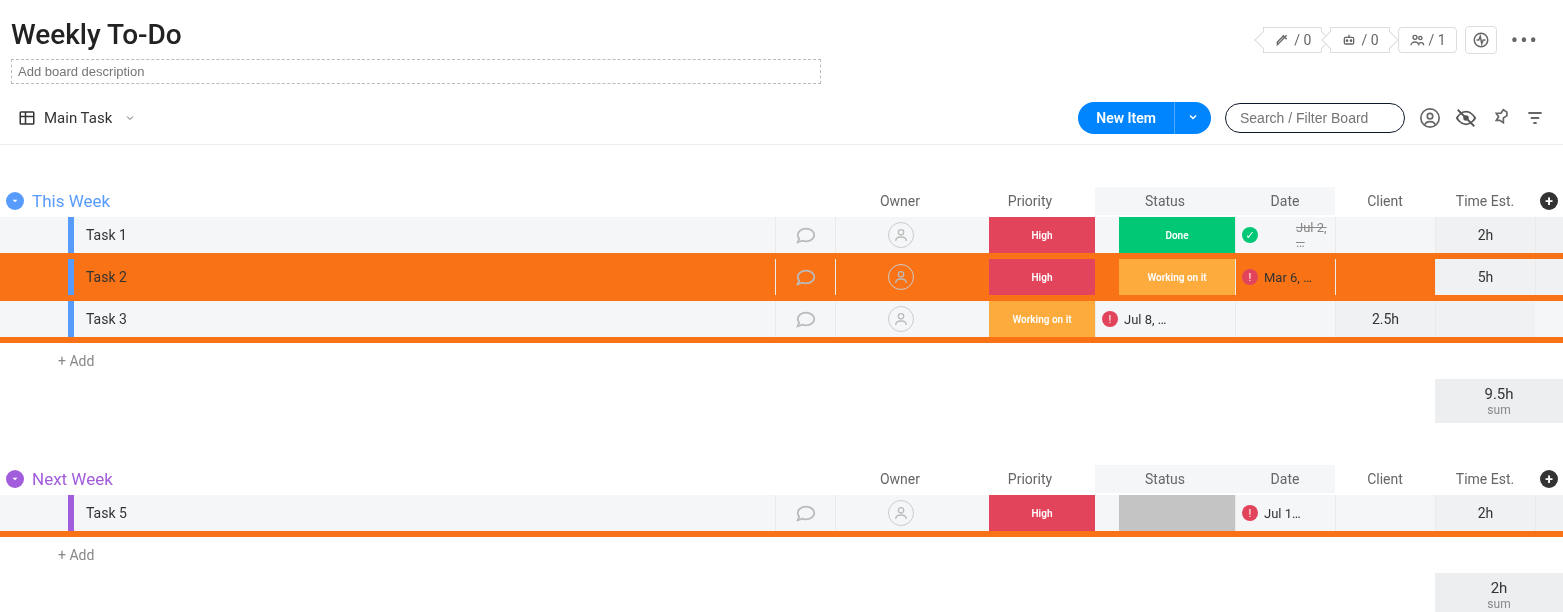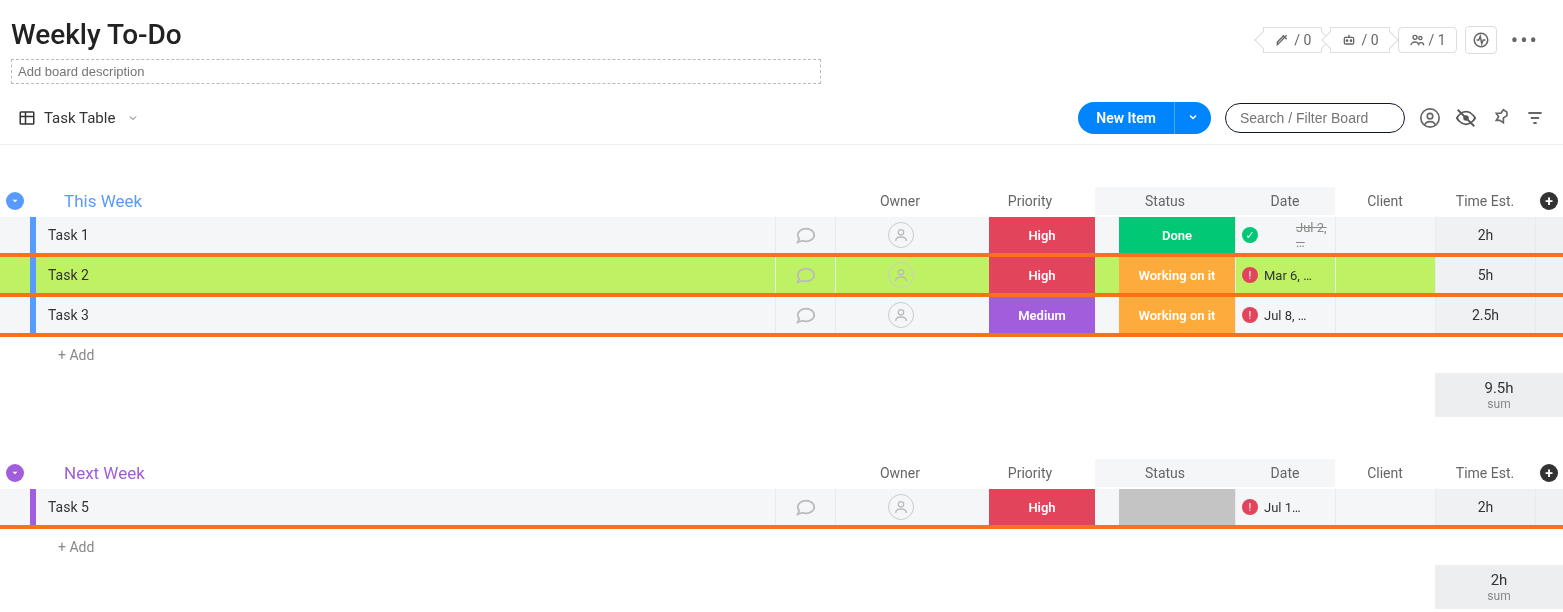--- a/index.html
+++ b/index.html
@@ -26,36 +26,36 @@
 .btn-new .drop { padding:8px 12px; border-left:1px solid rgba(255,255,255,.3); cursor:pointer;}
 .search { border:1px solid #0f172a; border-radius:18px; padding:6px 14px; font-size:14px; color:#666; width:180px; outline:none;}
 .tbicon { color:#666; cursor:pointer; display:inline-flex; align-items:center; justify-content:center;}
 
 .board { padding: 40px 0 20px 0;}
 .group { margin-bottom: 40px; }
 .group-header { display:flex; align-items:center; padding-left:6px;}
 .collapse { width:18px; height:18px; border-radius:50%; display:flex; align-items:center; justify-content:center; color:#fff; cursor:pointer; margin-right:8px;}
 .group-title { font-size:17px; font-weight:400;}
 .columns { display:grid; grid-template-columns: 1fr 130px 130px 140px 100px 100px 100px 28px; align-items:center;}
-.col-head { font-size:14px; color:#666; text-align:center; padding:6px 0;gap:32px;}
+.col-head { font-size:14px; color:#666; text-align:center; padding:6px 0;}
 .col-head.left { text-align:left;}
 .addcol { display:flex; align-items:center; justify-content:center; cursor:pointer;}
 .addcol-circle { width:18px; height:18px; border-radius:50%; background:#333; color:#fff; display:flex; align-items:center; justify-content:center; font-size:14px; font-weight:bold;}
 .col-head.shade { background:#f5f6f8;}
 
 .rows { margin-top:0;}
-.row { display:grid; grid-template-columns: 30px 6px 1fr 60px 130px 130px 140px 100px 100px 100px 28px; align-items:stretch; border-bottom:4px solid #f97316;}
+.row { display:grid; grid-template-columns: 30px 6px 1fr 60px 130px 130px 140px 100px 100px 100px 28px; align-items:stretch; border-bottom:6px solid #f97316;padding-left:38px;}
 .row.alt0 { background:#f5f6f8;}
-.row.alt1 { background:#bef264;}
+.row.alt1 { background:#f97316;}
 .row .spacer { }
 .row .stripe { }
 .row .name { display:flex; align-items:center; padding-left:12px; font-size:14px; color:#333; height:36px;}
 .row .chat { display:flex; align-items:center; justify-content:center; border-left:1px solid #eaeaea;}
 .row .owner-cell { display:flex; align-items:center; justify-content:center; border-left:1px solid #eaeaea;}
-.row .priority, .row .status { display:flex; align-items:center; justify-content:center; color:#fff; font-size:13px; font-weight:600; height:36px;margin-left:24px;}
+.row .priority, .row .status { display:flex; align-items:center; justify-content:center; color:#fff; font-size:10px; font-weight:600; height:36px;margin-left:24px;}
 .row .date { display:flex; align-items:center; gap:6px; padding:0 6px; font-size:13px; color:#333; border-left:1px solid #eaeaea;}
 .row .date .dateicon { width:16px; height:16px; border-radius:50%; display:flex; align-items:center; justify-content:center; color:#fff; font-size:11px; flex-shrink:0;}
 .row .date .strike { text-decoration:line-through; color:#888;margin-left:32px;}
 .row .client { border-left:1px solid #eaeaea;}
 .row .est { display:flex; align-items:center; justify-content:center; font-size:14px; color:#333; background:#f0f1f3; border-left:1px solid #eaeaea;}
 .row .tail { background:#f0f1f3; border-left:1px solid #eaeaea;}
 .avatar-circle { width:26px; height:26px; border-radius:50%; border:1.5px solid #ccc; display:flex; align-items:center; justify-content:center; color:#bbb;}
 
 .addrow { display:grid; grid-template-columns: 30px 6px 1fr; align-items:center; height:36px;}
 .addrow .stripe { opacity:.4;}
@@ -118,21 +118,21 @@
 
 <div class="toolbar">
   <div class="toolbar-left">
     <div class="view-selector">
       <span class="icon">
         <svg width="18" height="18" viewBox="0 0 24 24" fill="none" stroke="#333" stroke-width="2">
             <rect x="3" y="4" width="18" height="16" rx="1"></rect>
             <path d="M3 10h18M10 4v16"></path>
           </svg>
       </span>
-      <span>Task Table</span>
+      <span>Main Task</span>
       <span class="icon" style="margin-left:4px;">
         <svg width="12" height="12" viewBox="0 0 24 24" fill="none" stroke="#666" stroke-width="2">
             <path d="M6 9l6 6 6-6"></path>
           </svg>
       </span>
     </div>
   </div>
   <div class="toolbar-right">
     <div class="btn-new">
       <span class="label">New Item</span>
@@ -256,21 +256,20 @@
             </svg>
           </div>
           <div class="owner-cell">
             <span class="avatar-circle">
               <svg width="16" height="16" viewBox="0 0 24 24" fill="none" stroke="#bbb" stroke-width="2">
                 <circle cx="12" cy="8" r="4"></circle>
                 <path d="M4 21c0-4 4-6 8-6s8 2 8 6"></path>
               </svg>
             </span>
           </div>
-          <div class="priority" style="background:#a25ddc">Medium</div>
           <div class="status" style="background:#fdab3d">Working on it</div>
           <div class="date">
             <span class="dateicon" style="background:#e2445c">!</span>
             <span class="">Jul 8, …</span>
           </div>
           <div class="client"></div>
           <div class="est">2.5h</div>
           <div class="tail"></div>
         </div>
         <div class="addrow">

